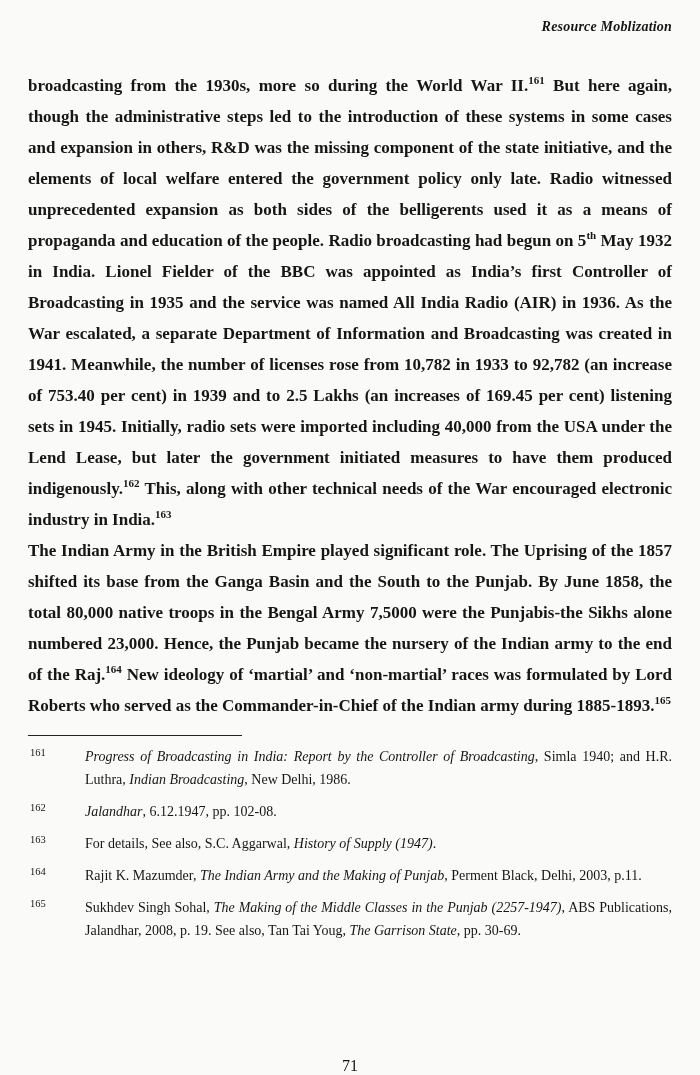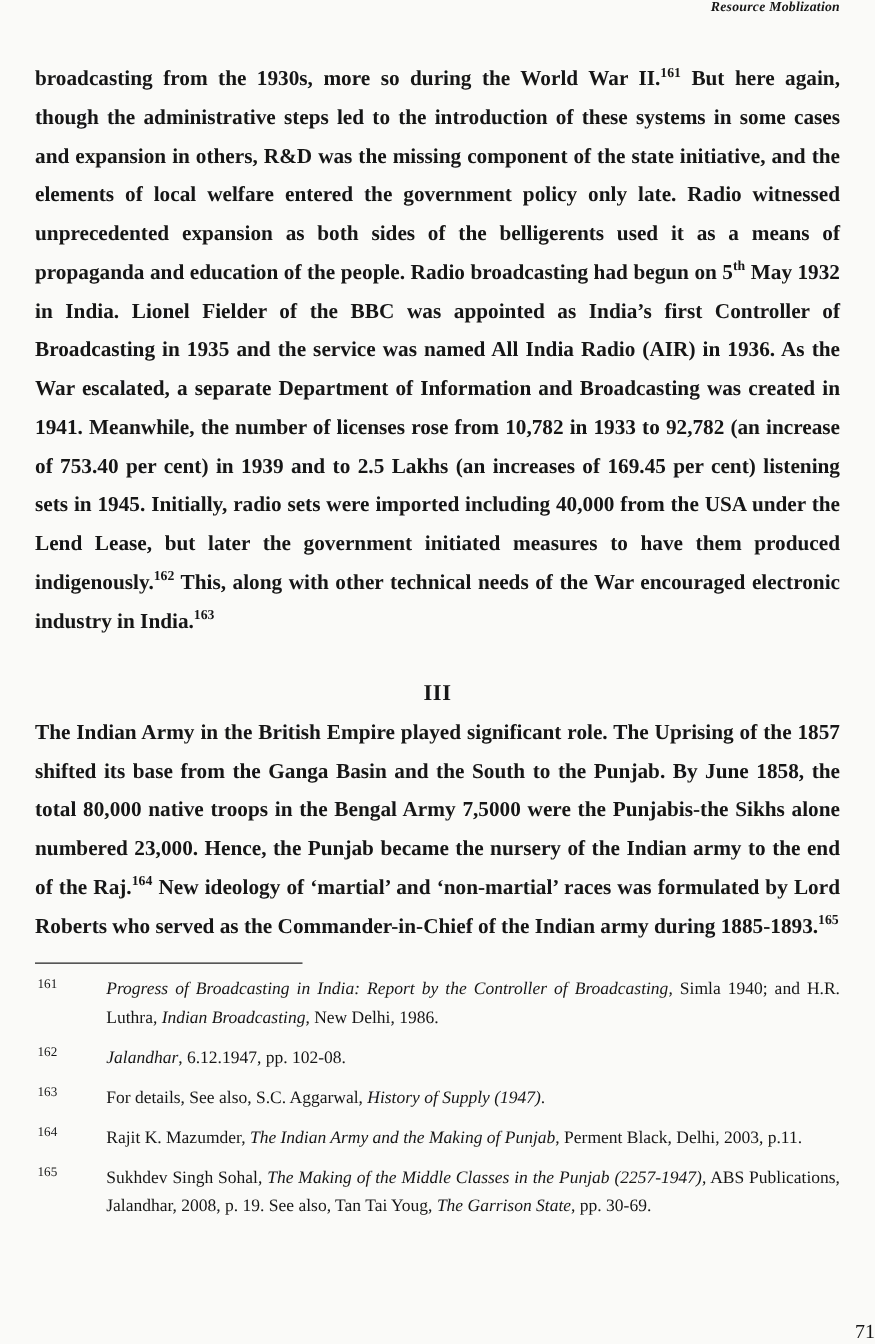--- a/index.html
+++ b/index.html
@@ -10,23 +10,23 @@
     color: #161616;
     overflow: hidden;
   }
   .page {
     position: relative;
     width: 700px; height: 1075px;
     box-sizing: border-box;
     padding: 0 28px;
   }
   .running-title {
-    padding-top: 0;
+    padding-top: 19px;
     text-align: right;
-    font-size: 11px;
+    font-size: 14px;
     font-weight: bold;
     font-style: italic;
     letter-spacing: 0.2px;
   }
   .bodytext {
     margin-top: 35px;
   }
   .para {
     margin: 0;
     font-size: 17px;
@@ -69,37 +69,36 @@
   .footnote .fn-num {
     position: absolute;
     left: 2px; top: -4px;
     font-size: 10.5px;
   }
   .it { font-style: italic; }
   .page-number {
     position: absolute;
     left: 0; right: 0;
     bottom: 0px;
-    text-align: right;
+    text-align: center;
     font-size: 16px;
     line-height: 18px;
   }
 </style>
 </head>
 <body>
 
 <div class="page">
 
   <div class="running-title">Resource Moblization</div>
 
   <div class="bodytext">
 
     <p class="para"><span>broadcasting from the 1930s, more so during the World War II.</span><sup>161</sup><span> But here again, though the administrative steps led to the introduction of these systems in some cases and expansion in others, R&amp;D was the missing component of the state initiative, and the elements of local welfare entered the government policy only late. Radio witnessed unprecedented expansion as both sides of the belligerents used it as a means of propaganda and education of the people. Radio broadcasting had begun on 5</span><sup>th</sup><span> May 1932 in India. Lionel Fielder of the BBC was appointed as India’s first Controller of Broadcasting in 1935 and the service was named All India Radio (AIR) in 1936. As the War escalated, a separate Department of Information and Broadcasting was created in 1941. Meanwhile, the number of licenses rose from 10,782 in 1933 to 92,782 (an increase of 753.40 per cent) in 1939 and to 2.5 Lakhs (an increases of 169.45 per cent) listening sets in 1945. Initially, radio sets were imported including 40,000 from the USA under the Lend Lease, but later the government initiated measures to have them produced indigenously.</span><sup>162</sup><span> This, along with other technical needs of the War encouraged electronic industry in India.</span><sup>163</sup></p>
 
-    <h3 class="section-heading">III</h3>
 
     <p class="para"><span>The Indian Army in the British Empire played significant role. The Uprising of the 1857 shifted its base from the Ganga Basin and the South to the Punjab. By  June 1858, the total 80,000 native troops in the Bengal Army 7,5000 were the Punjabis-the Sikhs alone numbered 23,000. Hence, the Punjab became the nursery of the Indian army to the end of the Raj.</span><sup>164</sup><span> New ideology of ‘martial’ and ‘non-martial’ races was formulated by Lord Roberts who served as the Commander-in-Chief of the Indian army during 1885-1893.</span><sup>165</sup></p>
 
   </div>
 
   <hr class="fnrule">
 
   <div class="footnotes">
 
     <div class="footnote">

